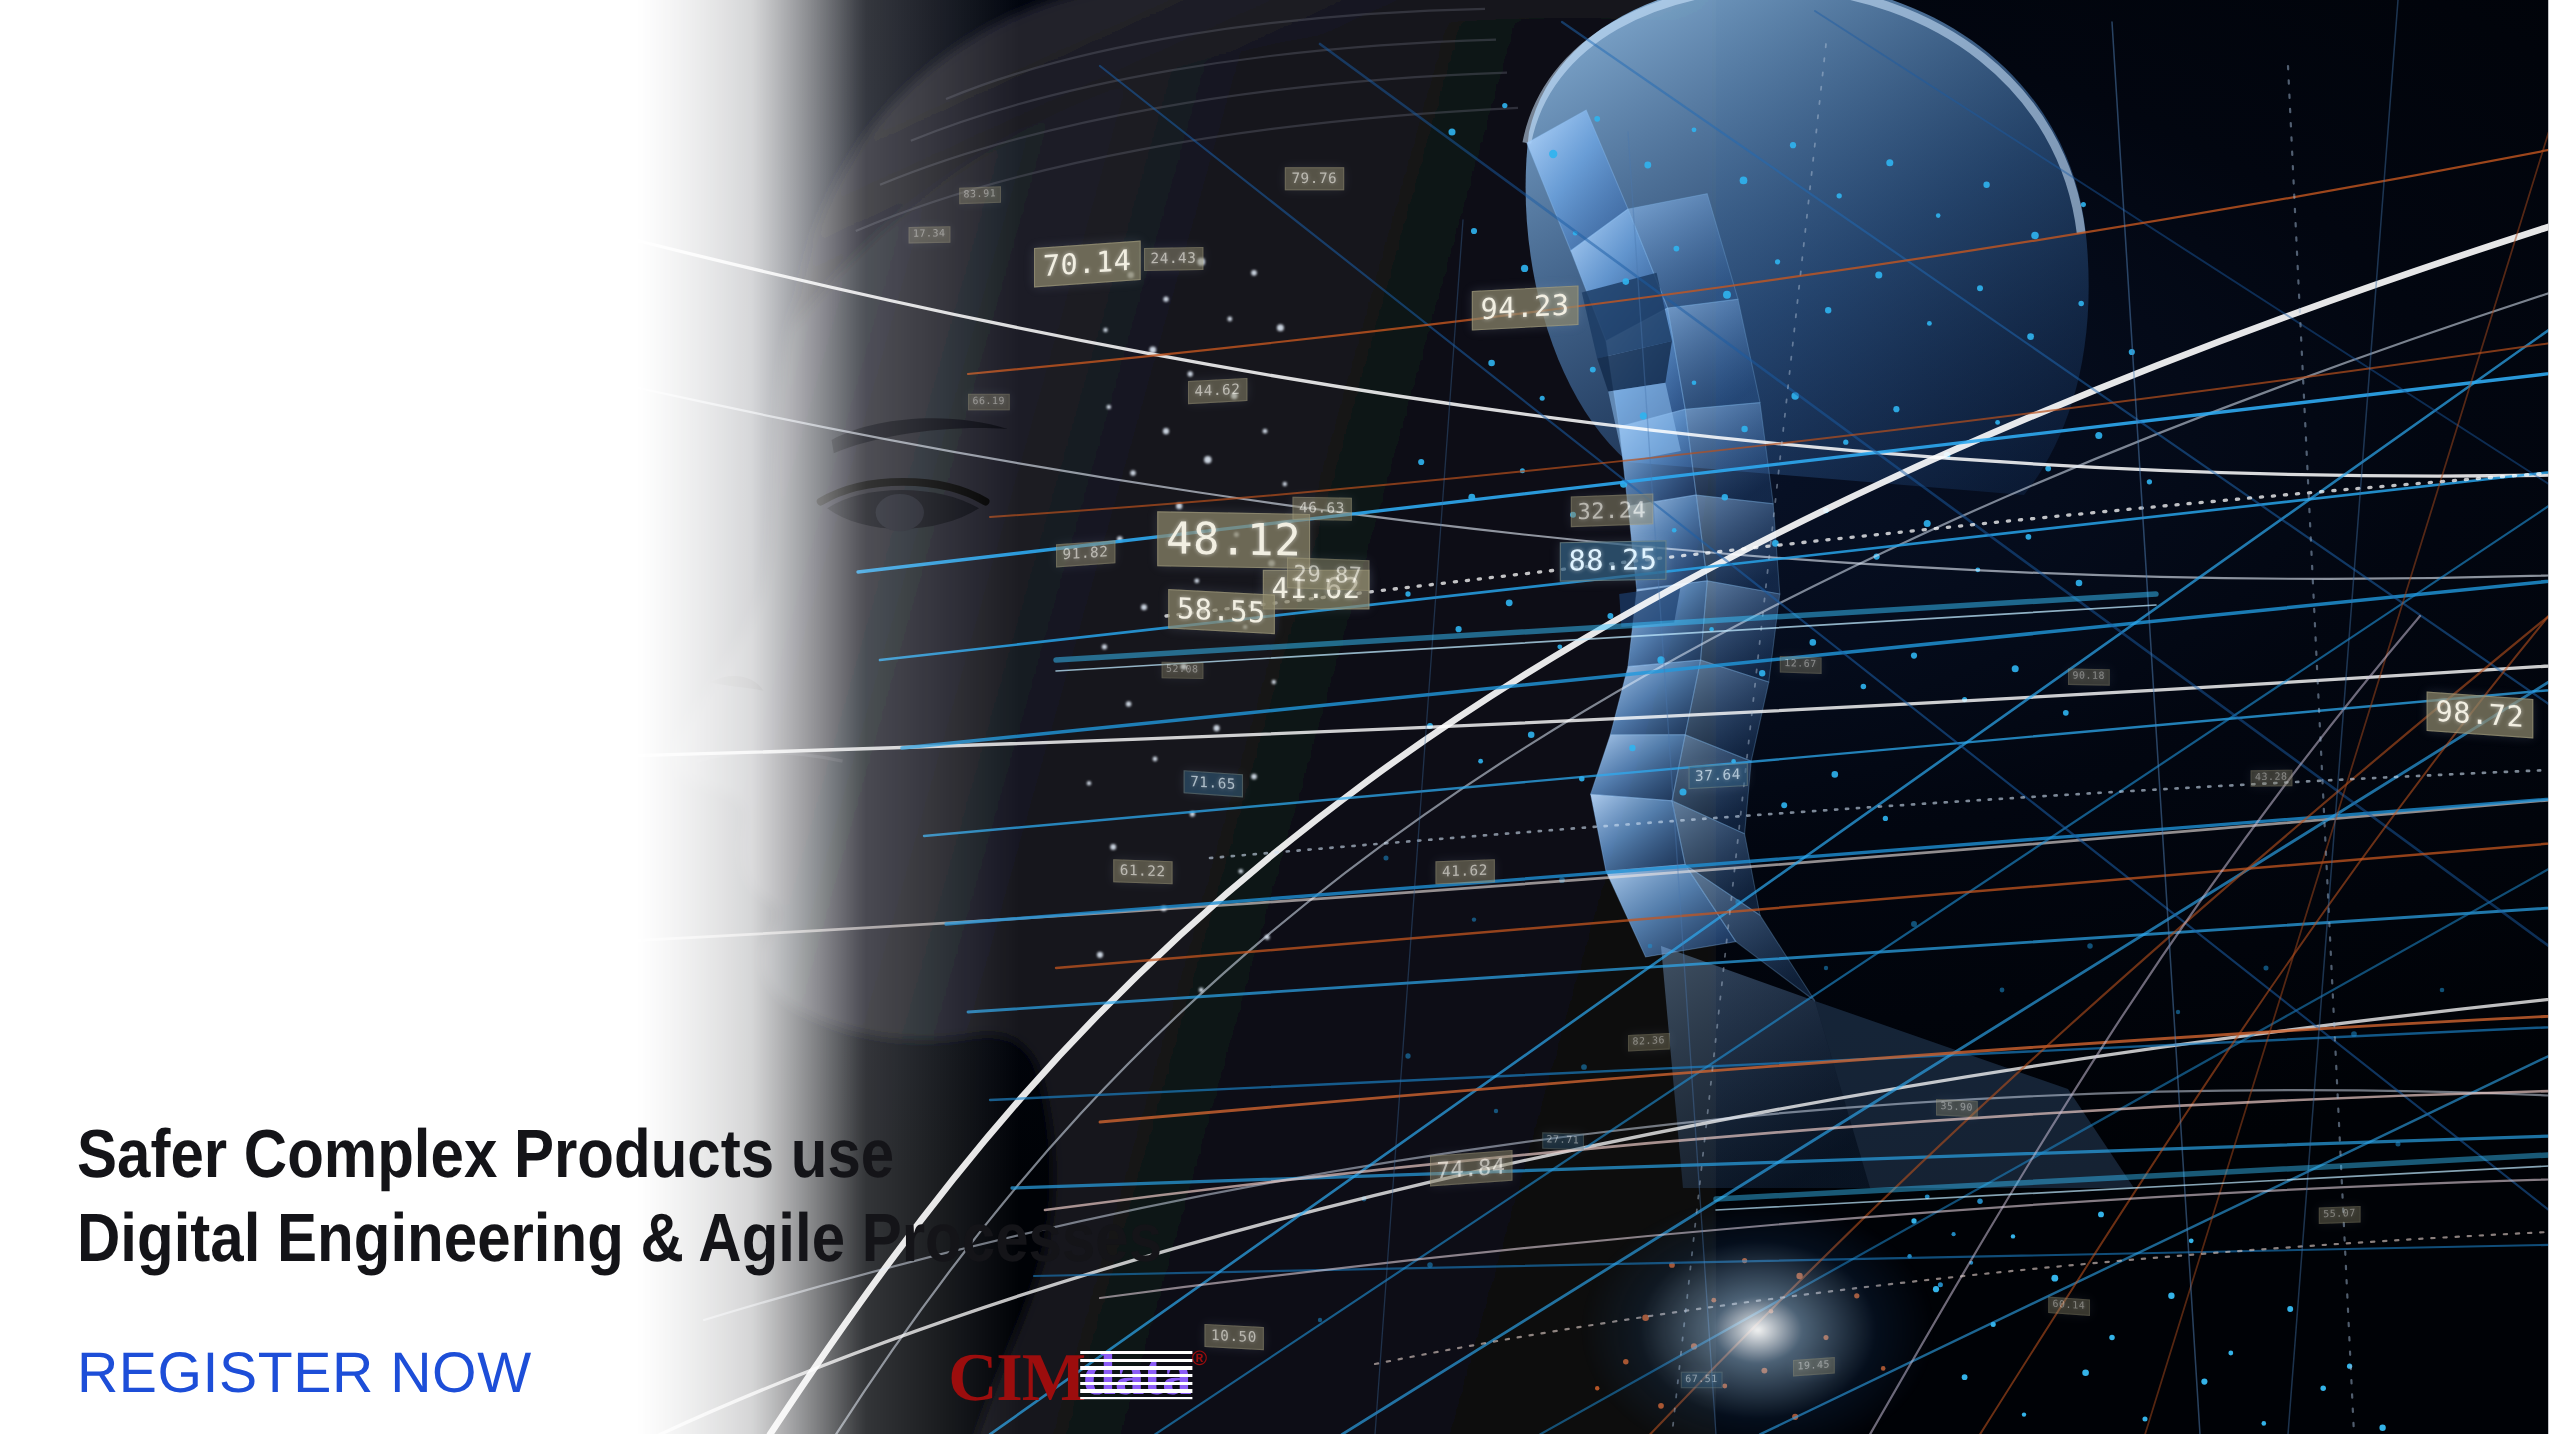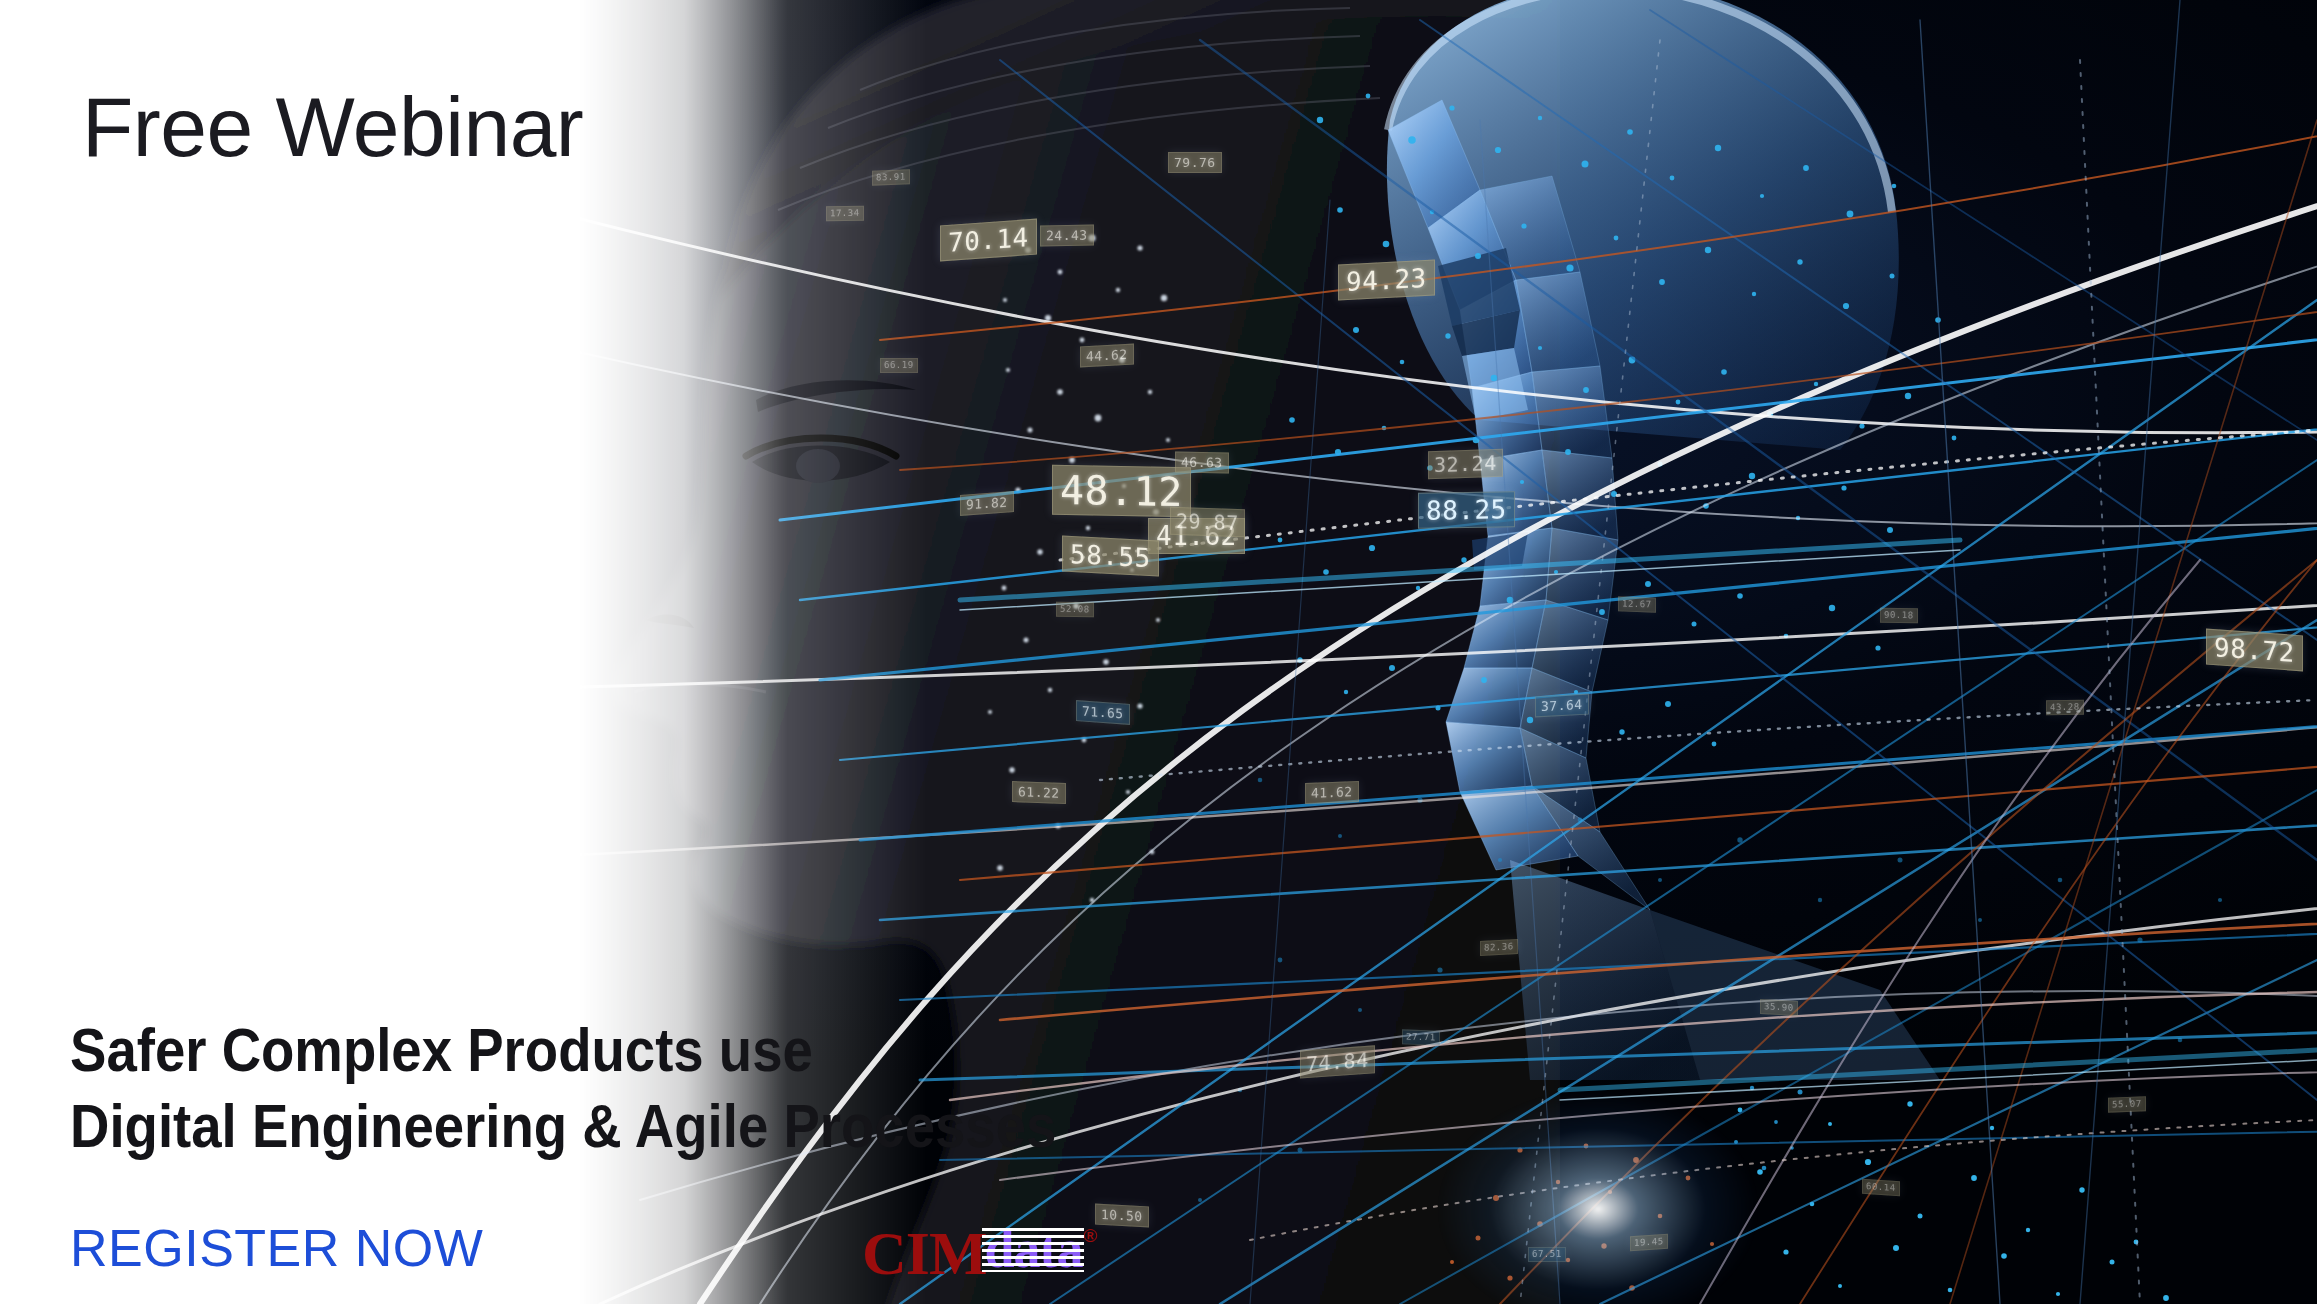--- a/index.html
+++ b/index.html
@@ -597,21 +597,20 @@
         <div class="dlabel xs" style="left: 2046px; top: 700px; font-size: 9px; transform: skewY(-1deg);">43.28</div>
         <div class="dlabel xs cyan" style="left: 1528px; top: 1247px; font-size: 9px; transform: skewY(0deg);">67.51</div>
         <div class="dlabel xs" style="left: 1880px; top: 608px; font-size: 9px; transform: skewY(1deg);">90.18</div>
         <div class="dlabel xs" style="left: 1618px; top: 597px; font-size: 9px; transform: skewY(2deg);">12.67</div>
       </div>
 
     <div class="art-fade"></div>
   </div>
 
   <div class="headline">
-    <span class="line">Free Webinar</span>
   </div>
 
   <div class="subhead">
     <span class="line">Safer Complex Products use</span>
     <span class="line">Digital Engineering &amp; Agile Processes</span>
   </div>
 
   <div class="cta">REGISTER NOW</div>
 
   <div class="logo">

